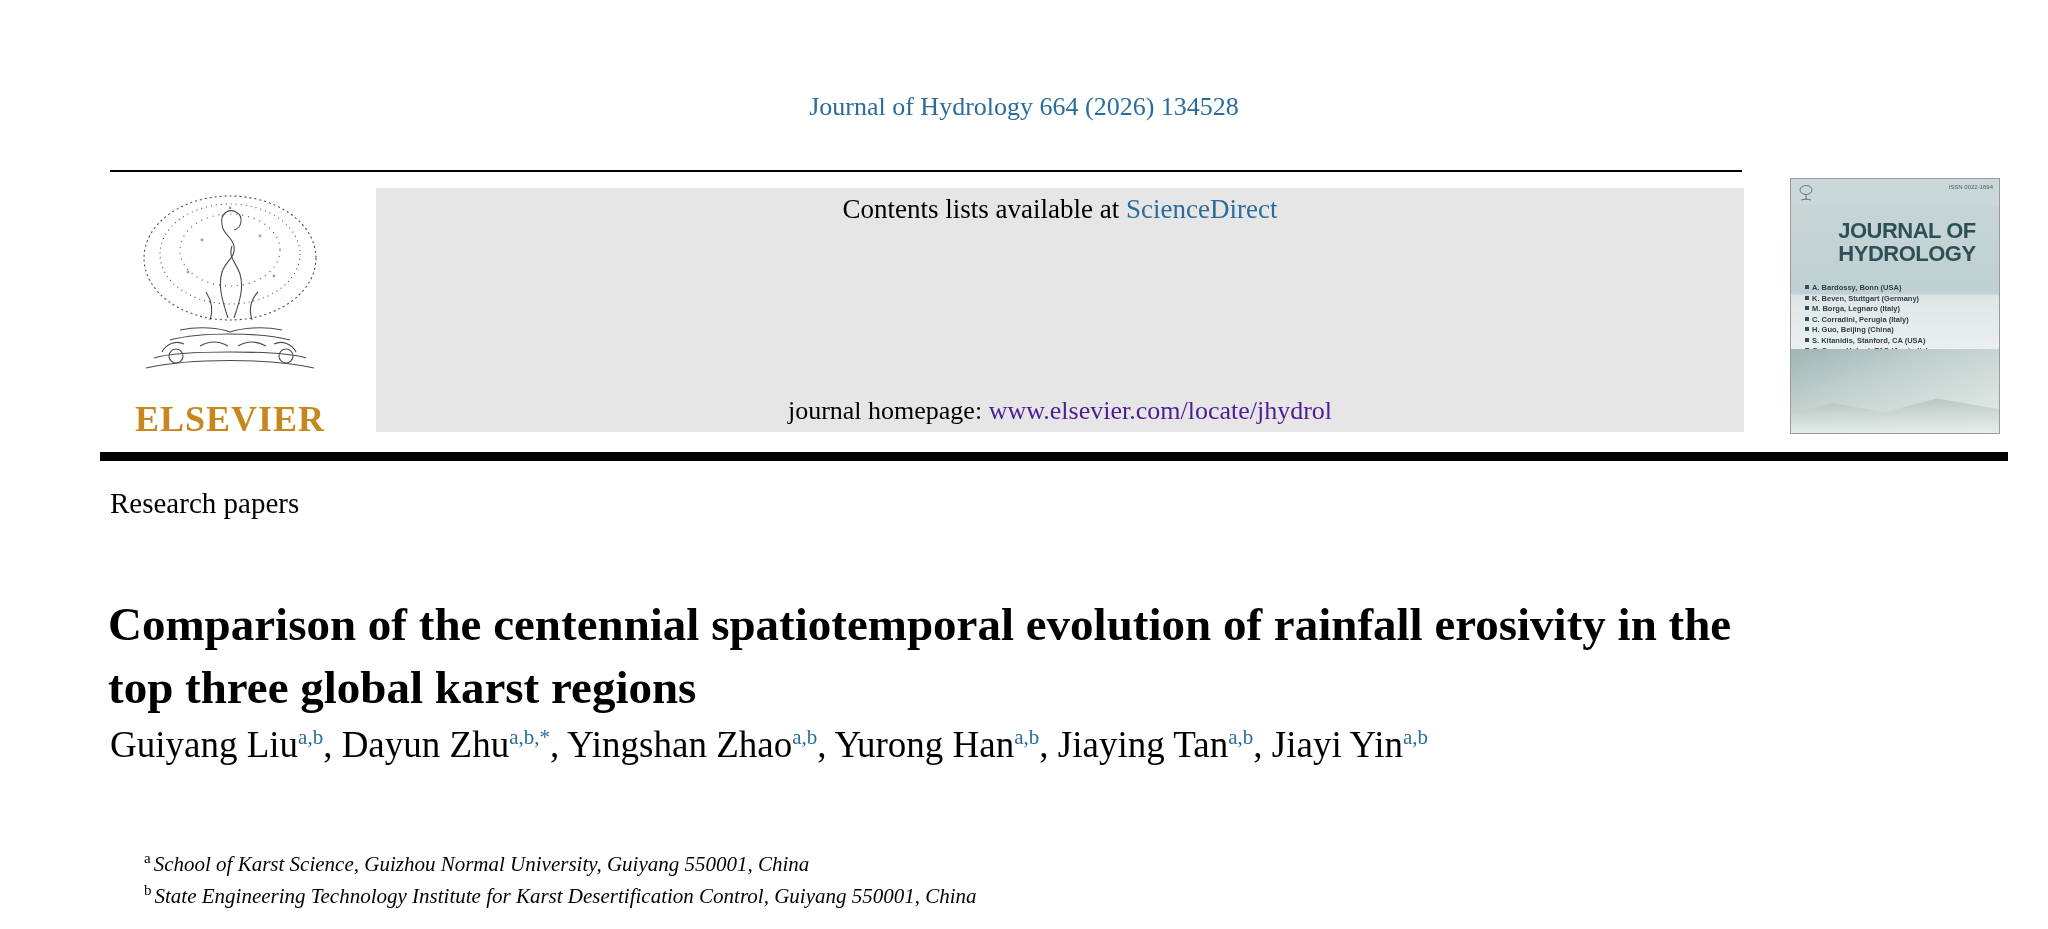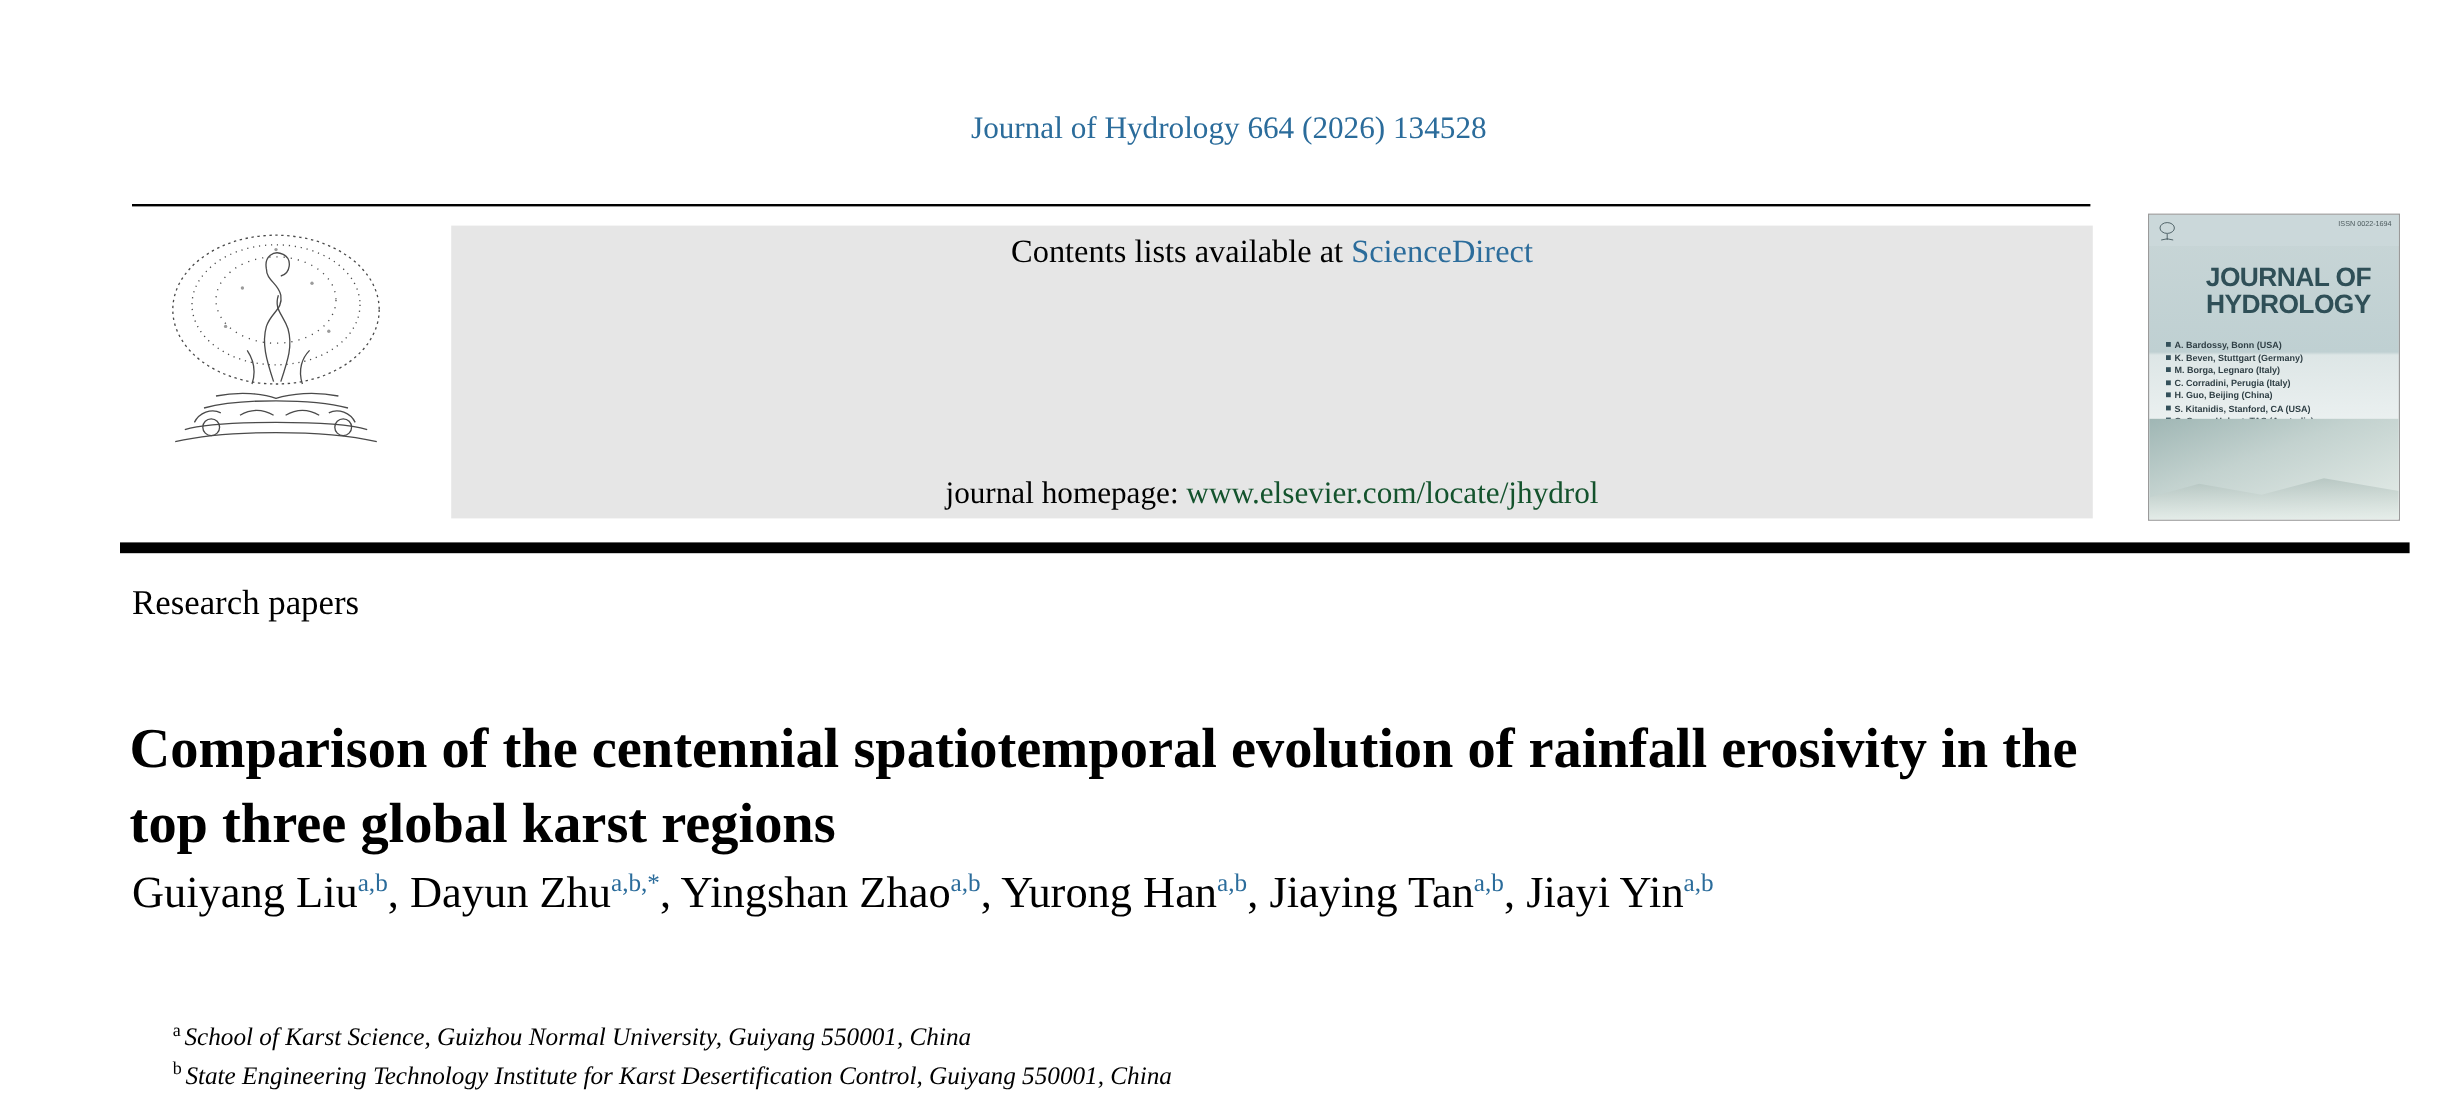--- a/index.html
+++ b/index.html
@@ -97,21 +97,21 @@
     font-family: "Liberation Serif", serif;
   }
   .homepage-line {
     position: absolute;
     top: 396px;
     left: 376px;
     width: 1368px;
     text-align: center;
     font-size: 26px;
   }
-  .homepage-line .url { color: #14532d; text-align: center; }
+  .homepage-line .url { color: #4c1d95; text-align: center; }
 
   
   .cover {
     position: absolute;
     top: 178px;
     left: 1790px;
     width: 208px;
     height: 254px;
     border: 1px solid #9a9a9a;
     background: linear-gradient(180deg,#c9d6d7 0%, #bfd0d2 45%, #dde6e6 46%, #ffffff 100%);
@@ -257,20 +257,21 @@
       </g>
       <g fill="#4a4a4a" opacity="0.55">
         <circle cx="92" cy="60" r="1.4"></circle>
         <circle cx="150" cy="56" r="1.4"></circle>
         <circle cx="78" cy="92" r="1.4"></circle>
         <circle cx="164" cy="96" r="1.4"></circle>
         <circle cx="120" cy="28" r="1.4"></circle>
       </g>
     </svg>
   </div>
+  <div class="elsevier-word">ELSEVIER</div>
 
   <div class="contents-box"></div>
 
   <div class="contents-line">
     <span>Contents lists available at </span><a class="sd-link" href="#" style="text-decoration:none">ScienceDirect</a>
   </div>
 
 
   <div class="homepage-line">
     <span>journal homepage: </span><a class="url" href="#" style="text-decoration:none">www.elsevier.com/locate/jhydrol</a>

